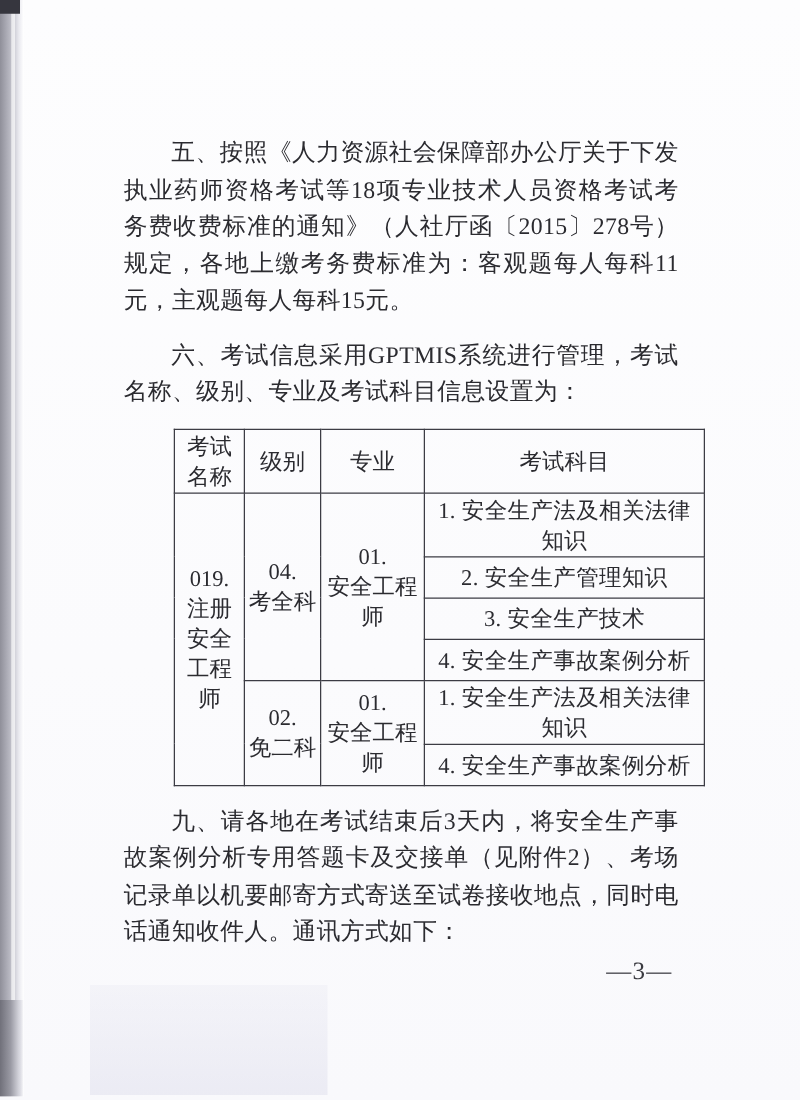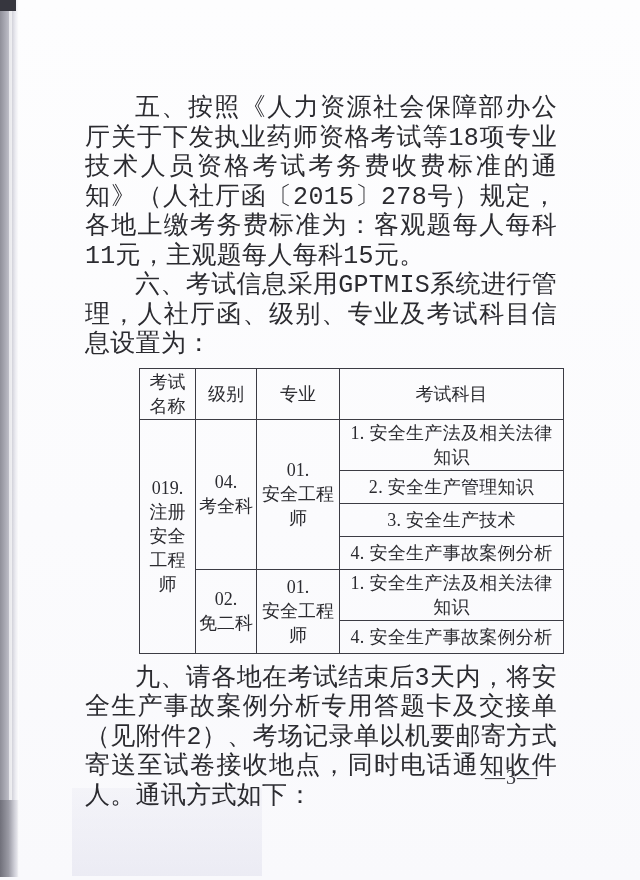--- a/index.html
+++ b/index.html
@@ -34,27 +34,26 @@
   }
   .scan-shade {
     position: absolute; left: 72px; top: 788px; width: 190px; height: 88px;
     background: linear-gradient(180deg, rgba(226,226,238,0.25) 0%, rgba(222,222,236,0.5) 100%);
   }
   
   .content {
     position: absolute; left: 85px; top: 94px; width: 472px;
   }
   .para {
-    margin: 0;
-    font-size: 25px;
+    margin: 14px;
+    font-size: 19px;
     line-height: 29.5px;
     text-align: justify;
     text-indent: 2em;
     letter-spacing: 0.3px;
-    font-family: Liberation Mono, monospace;
   }
   .exam-table {
     border-collapse: collapse;
     table-layout: fixed;
     width: 424px;
     margin: 8px 0 10px 54px;
     font-size: 18px;
   }
   .exam-table th, .exam-table td {
     border: 1px solid #3c3c44;
@@ -83,21 +82,21 @@
   <div class="scan-strip"></div>
   <div class="scan-strip-highlight"></div>
   <div class="scan-corner-mark"></div>
   <div class="scan-strip-bottom"></div>
   <div class="scan-shade"></div>
 
   <div class="content">
 
     <p class="para">五、按照《人力资源社会保障部办公厅关于下发执业药师资格考试等18项专业技术人员资格考试考务费收费标准的通知》（人社厅函〔2015〕278号）规定，各地上缴考务费标准为：客观题每人每科11元，主观题每人每科15元。</p>
 
-    <p class="para">六、考试信息采用GPTMIS系统进行管理，人社厅函、级别、专业及考试科目信息设置为：</p>
+    <p class="para">六、考试信息采用GPTMIS系统进行管理，考试名称、级别、专业及考试科目信息设置为：</p>
 
     <table class="exam-table">
       <colgroup>
         <col style="width:56px">
         <col style="width:61px">
         <col style="width:83px">
         <col style="width:224px">
       </colgroup>
       <tbody>
         <tr>

